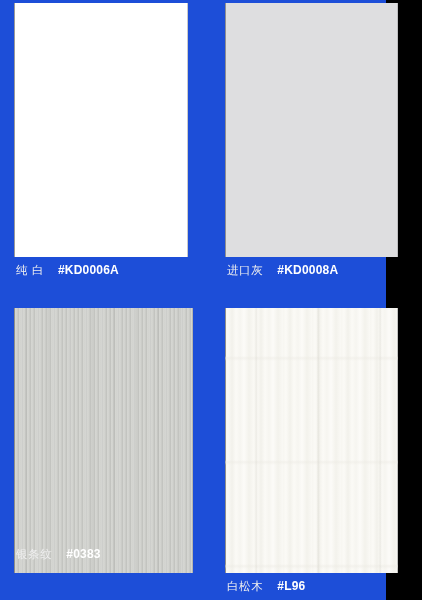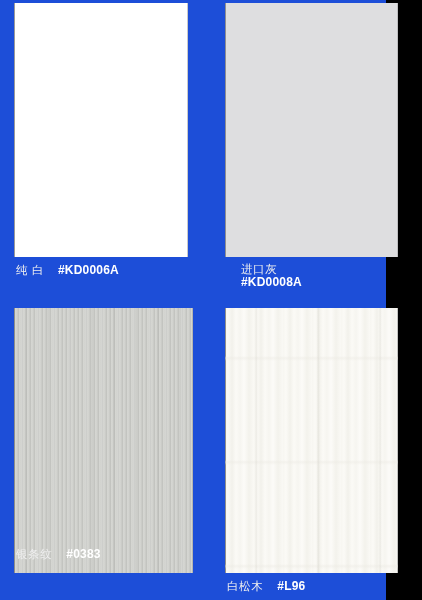--- a/index.html
+++ b/index.html
@@ -135,21 +135,21 @@
   
   .caption {
     position: absolute;
     display: flex;
     align-items: baseline;
     white-space: nowrap;
     color: #f2f2f2;
     line-height: 1;
   }
   .cap-r1c1 { left: 16px;  top: 264px; }
-  .cap-r1c2 { left: 227px; top: 264px; flex-direction: column; }
+  .cap-r1c2 { left: 227px; top: 264px; }
   .cap-r2c1 { left: 16px;  top: 548px; }
   .cap-r2c2 { left: 227px; top: 580px; }
 
   .cap-name {
     font-size: 11.5px;
     letter-spacing: 0.6px;
     color: #efefef;
   }
   .cap-code {
     font-size: 12px;

